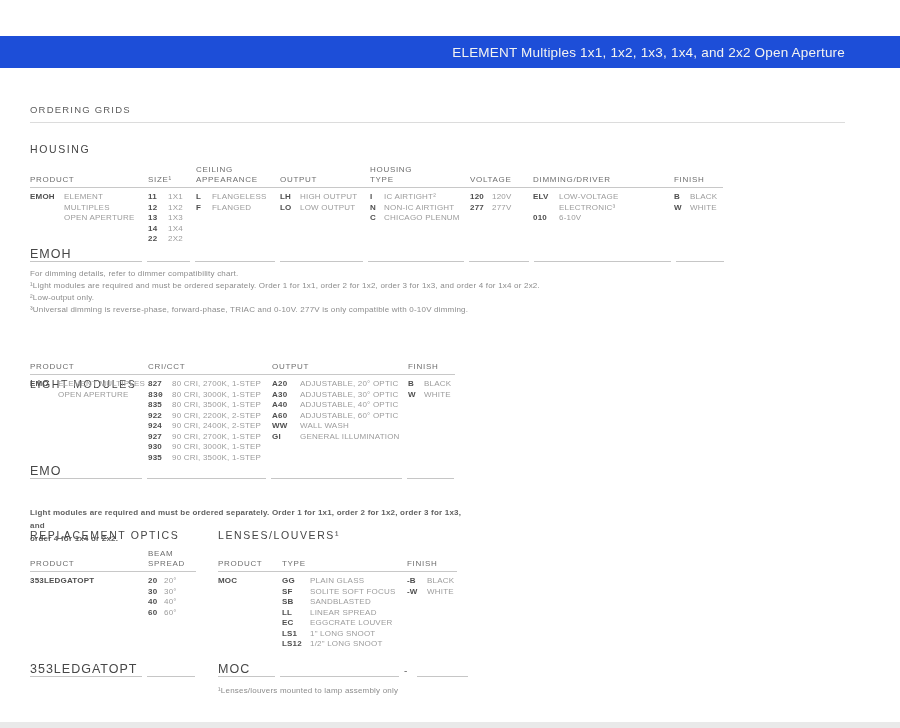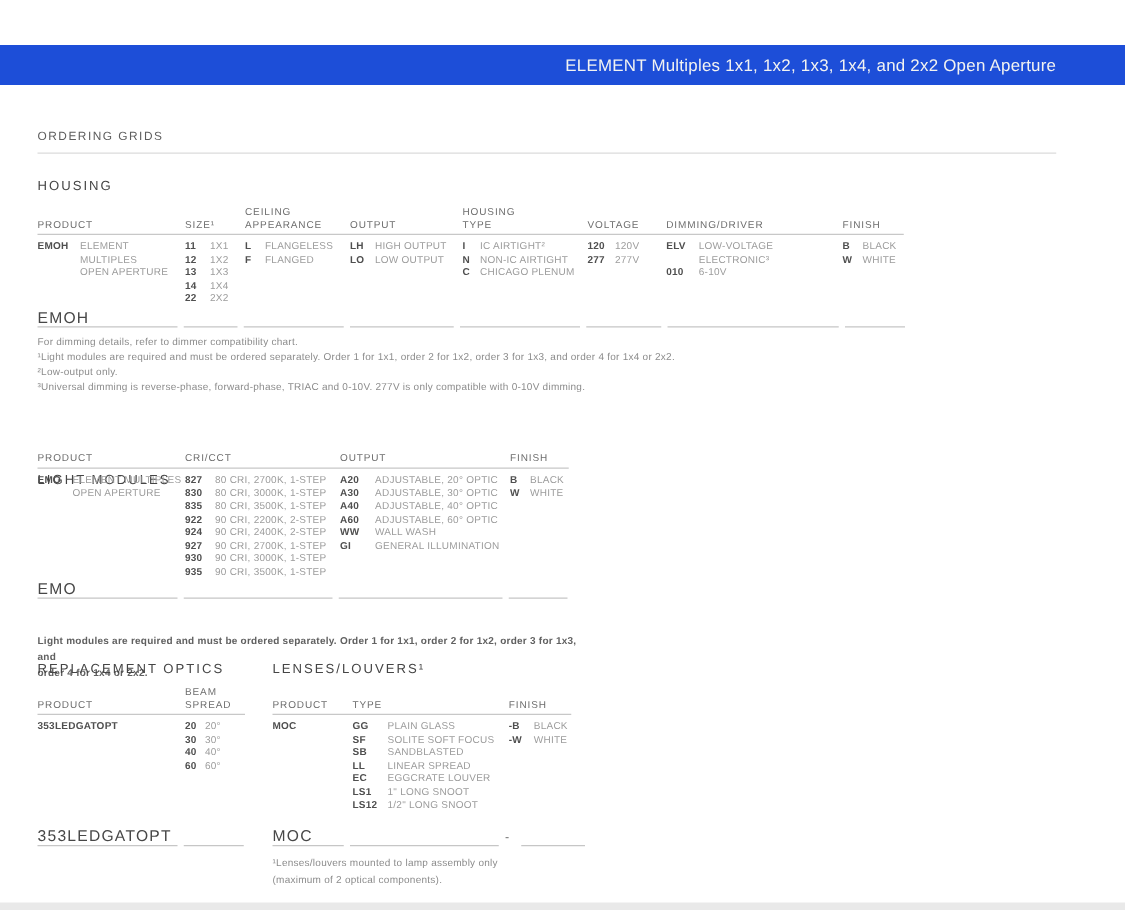--- a/index.html
+++ b/index.html
@@ -200,21 +200,21 @@
             <div class="desc">ELEMENT MULTIPLES
 OPEN APERTURE</div>
           </div>
         </div>
         <div class="tcol" style="width: 124px;">
           <div class="trow">
             <div class="code" style="width: 24px;">827</div>
             <div class="desc">80 CRI, 2700K, 1-STEP</div>
           </div>
           <div class="trow">
-            <div class="code" style="width: 24px;">830</div>
+            <div class="code" style="width: 24px; font-family: Liberation Mono, monospace;">830</div>
             <div class="desc">80 CRI, 3000K, 1-STEP</div>
           </div>
           <div class="trow">
             <div class="code" style="width: 24px;">835</div>
             <div class="desc">80 CRI, 3500K, 1-STEP</div>
           </div>
           <div class="trow">
             <div class="code" style="width: 24px;">922</div>
             <div class="desc">90 CRI, 2200K, 2-STEP</div>
           </div>
@@ -389,17 +389,16 @@
     <span class="seg" style="width:57px;">
         <span class="big-code">MOC</span>
       </span>
     <span class="seg" style="width:119px;"></span>
     <span class="dash">-</span>
     <span class="seg" style="width:51px;"></span>
   </div>
 
   <div class="notes2" style="left:218px;top:685px;width:260px;">
     <div>¹Lenses/louvers mounted to lamp assembly only</div>
-    <div>(maximum of 2 optical components).</div>
   </div>
 
   <div class="bottomstrip"></div>
 </div>
 
 </body></html>

